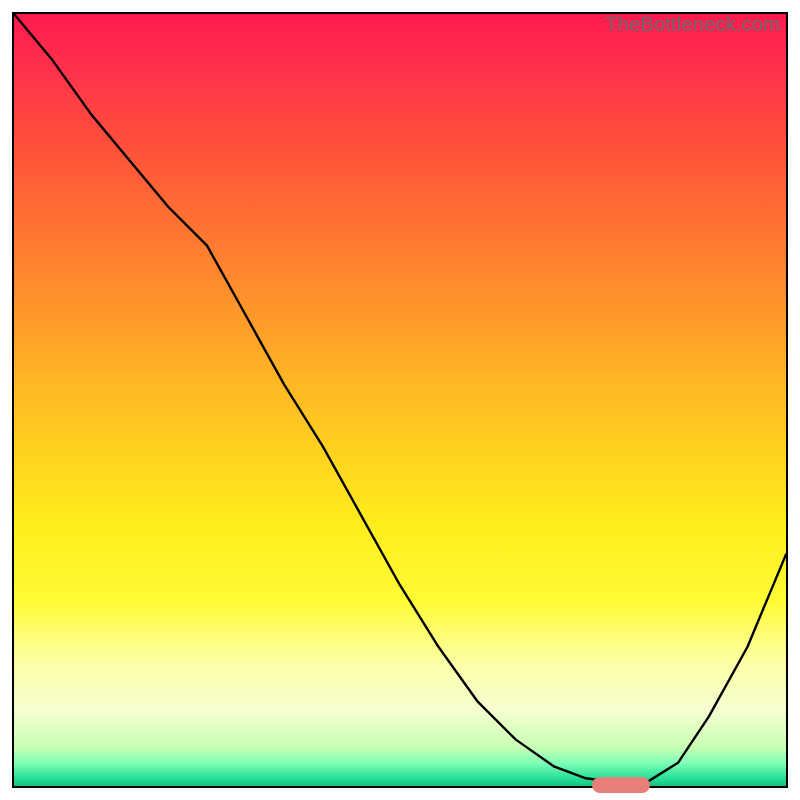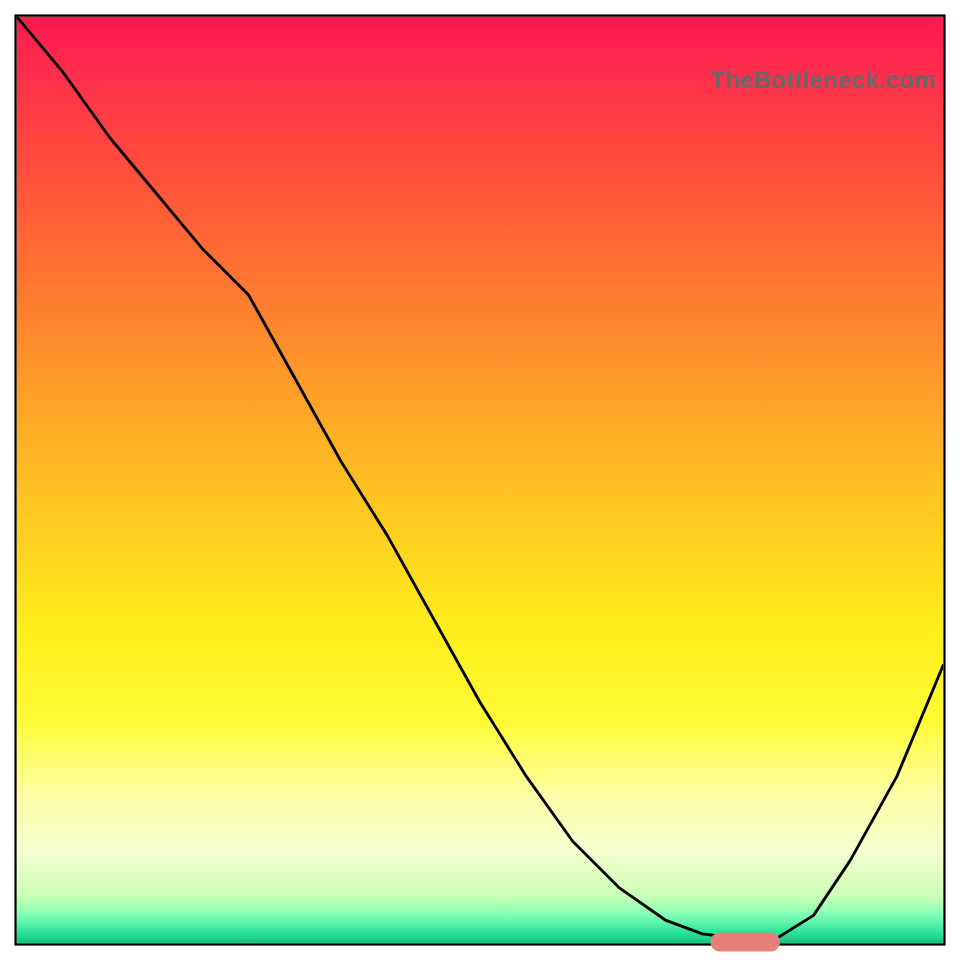--- a/index.html
+++ b/index.html
@@ -41,23 +41,22 @@
       #25e096 99%,
       #18c27e 100%
     );
   }
   .watermark {
     position: absolute;
     top: -1px;
     right: 6px;
     color: #666a6d;
     font-size: 20px;
-    font-weight: 700;
+    font-weight: 400;
     letter-spacing: 0.2px;
-    margin-top: 43px;
   }
   .plot-svg {
     position: absolute;
     left: 0;
     top: 0;
     width: 100%;
     height: 100%;
   }
   .marker {
     position: absolute;

